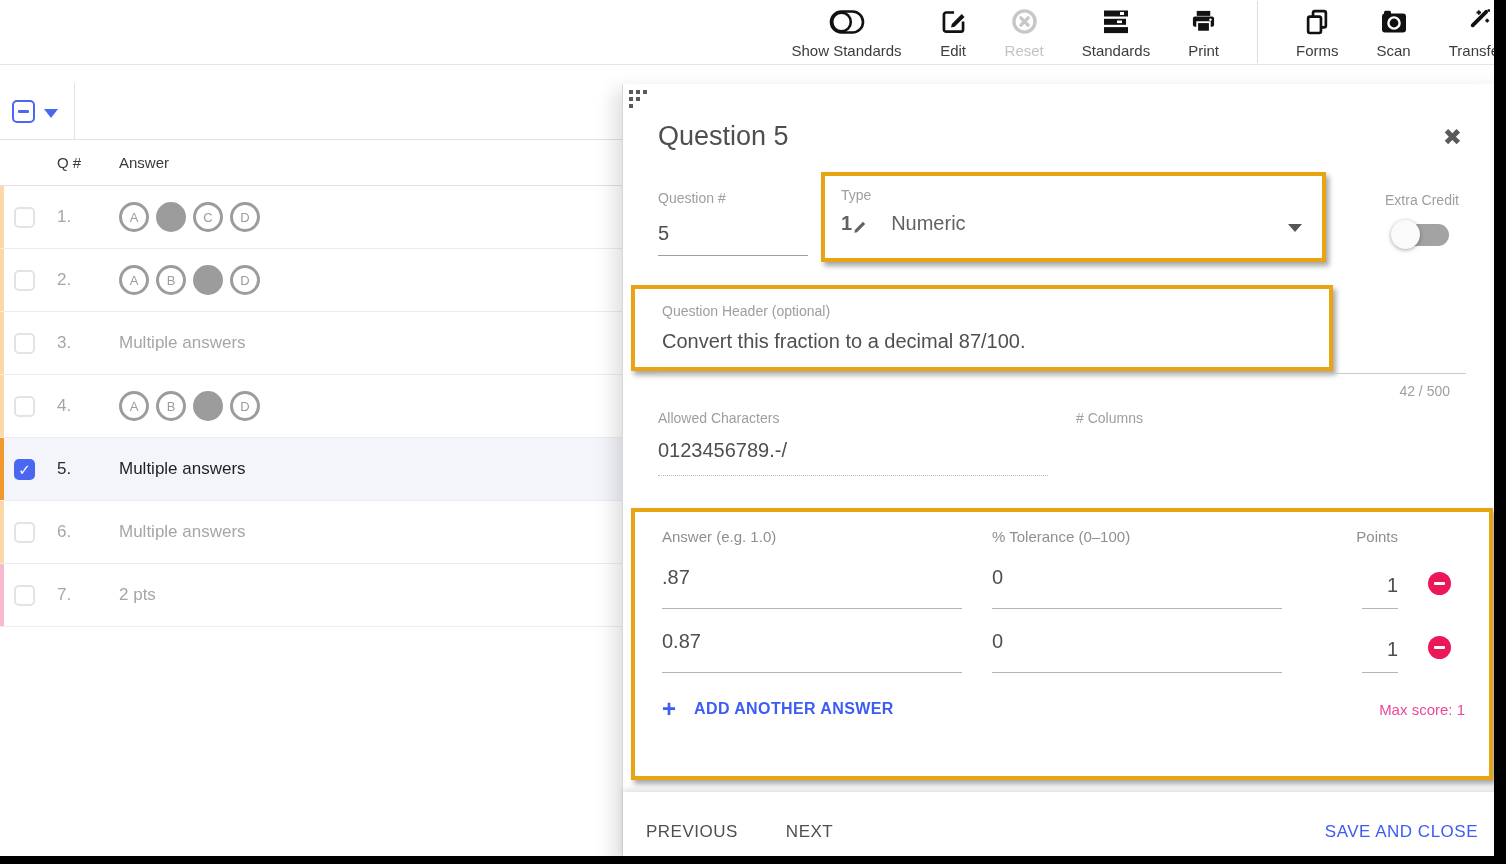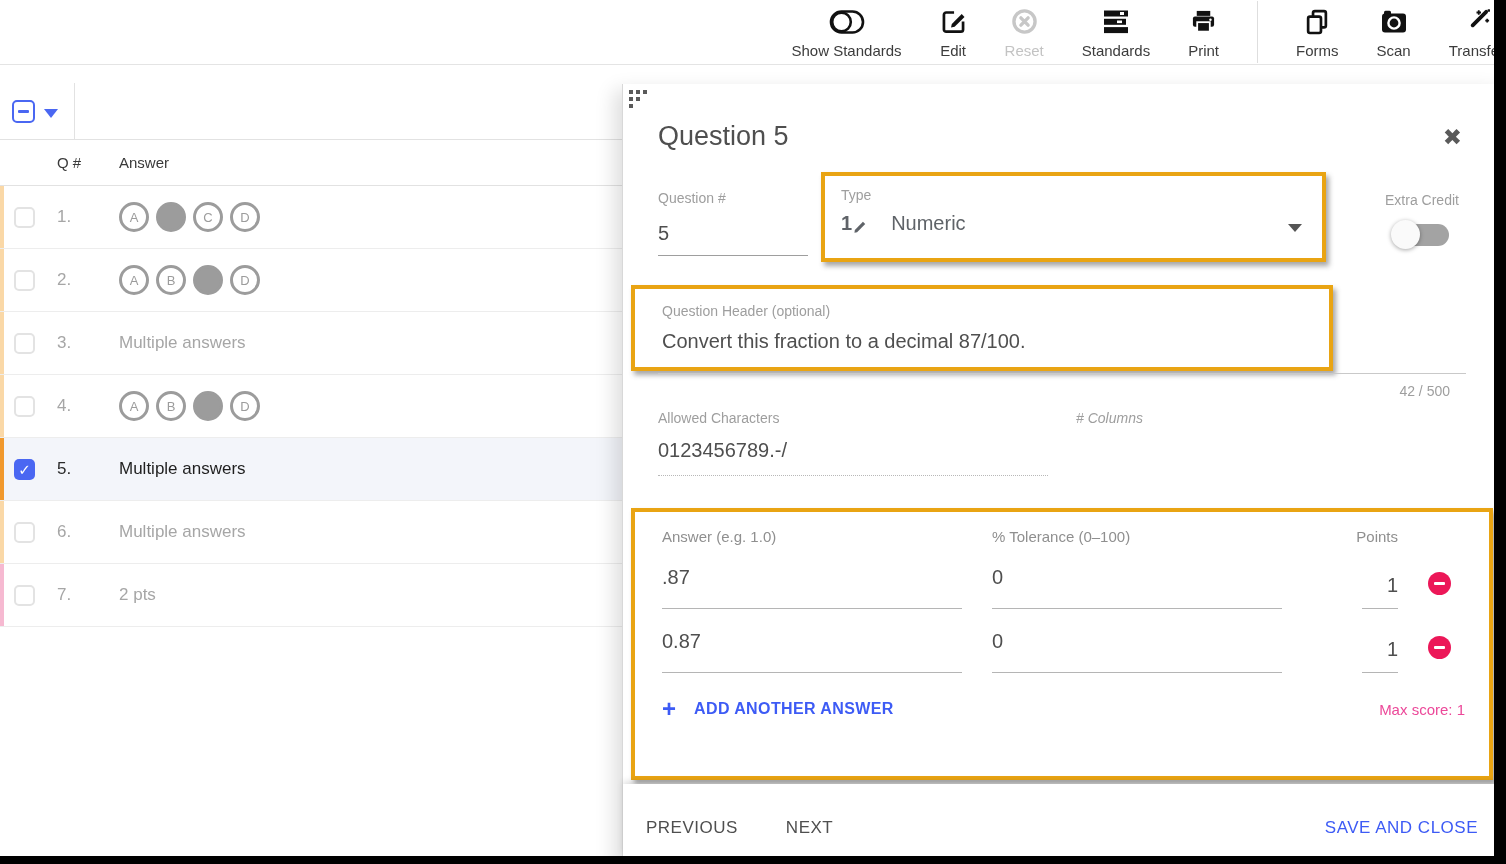--- a/index.html
+++ b/index.html
@@ -86,38 +86,38 @@
     background:#fafafa; box-shadow:0 1px 4px rgba(0,0,0,.35); }
 
   .qheader-box { position:absolute; left:8px; top:201px; width:702px; height:86px; padding:14px 0 0 27px; }
   .qheader-box .fvalue { margin-top:11px; }
   .qheader-underline { position:absolute; left:35px; right:40px; top:289px; border-top:1px solid #c9c9c9; }
   .char-counter { position:absolute; right:56px; top:299px; font-size:14px; color:#9e9e9e; }
 
   .disfield { position:absolute; top:326px; }
   .disfield .fvalue { margin-top:13px; padding-bottom:13px; border-bottom:1px dotted #b8b8b8; }
   .allowed { left:35px; width:390px; }
-  .ncols { left:453px; width:391px;font-style:italic; }
+  .ncols { left:453px; width:391px; }
 
   .answers-box { position:absolute; left:8px; top:424px; width:862px; height:272px; padding:16px 24px 0 27px; }
   .agrid { display:grid; grid-template-columns:300px 290px 86px 22px; column-gap:30px; align-items:end; }
   .ahead { font-size:15px; color:#8f8f8f; }
   .ahead.pts { text-align:right; }
   .acell { font-size:20px; color:#4f4f4f; padding-bottom:19px; border-bottom:1px solid #b5b5b5; margin-top:21px; }
   .acell.pts { border-bottom:none; text-align:right; padding-bottom:0; }
   .acell.pts span { display:inline-block; width:36px; border-bottom:1px solid #b5b5b5; padding-bottom:11px; text-align:right; }
   .minus-btn { width:23px; height:23px; border-radius:50%; background:#ec1758; margin-bottom:14px; margin-top:21px;
     display:flex; align-items:center; justify-content:center; cursor:pointer; }
   .minus-btn i { width:11px; height:3px; background:#fff; border-radius:1px; display:block; }
   .add-row { display:flex; align-items:center; margin-top:26px; }
   .add-plus { color:#3d5bf5; font-size:24px; font-weight:bold; margin-right:18px; cursor:pointer; line-height:20px; }
   .add-label { color:#3d5bf5; font-size:16px; font-weight:bold; letter-spacing:.4px; cursor:pointer; }
   .max-score { margin-left:auto; font-size:15px; color:#ec4899; }
 
-  .dlg-actions { position:absolute; left:0; right:0; bottom:8px; height:72px; background:#fff;
+  .dlg-actions { position:absolute; left:0; right:0; bottom:8px; height:64px; background:#fff;
     box-shadow:0 -3px 6px rgba(0,0,0,.12); display:flex; align-items:center; padding:16px 28px 0 23px; }
   .act-btn { font-size:17px; font-weight:500; letter-spacing:.5px; color:#4f4f4f; cursor:pointer; padding:8px 0; }
   .act-prev { margin-right:48px; }
   .act-save { margin-left:auto; color:#3d5bf5; }
 </style>
 </head>
 <body>
 
 <div class="stage">
 

